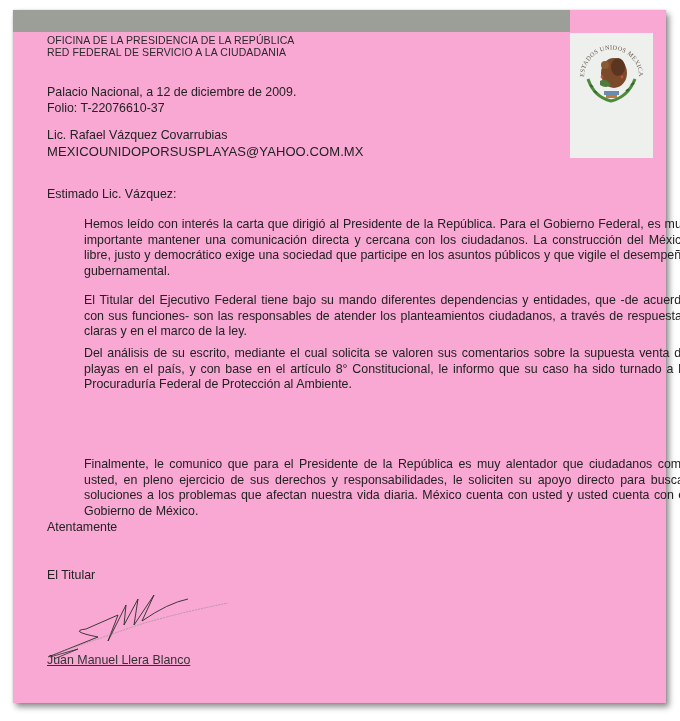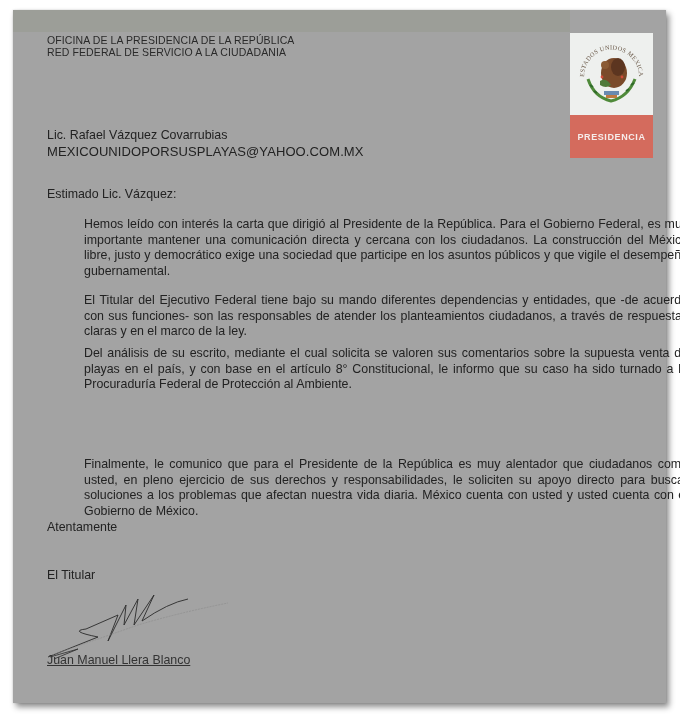--- a/index.html
+++ b/index.html
@@ -2,21 +2,21 @@
 <html><head>
 <meta charset="utf-8">
 <style>
   html, body { margin: 0; padding: 0; }
   body {
     width: 680px; height: 721px; background: #ffffff; position: relative; overflow: hidden;
     font-family: "Liberation Sans", sans-serif; color: #1e1e1e;
   }
   .page {
     position: absolute; left: 13px; top: 10px; width: 653px; height: 693px;
-    background: #a3a3a3;
+    background: #f9a8d4;
     box-shadow: 3px 4px 6px rgba(0,0,0,0.45), 0 0 2px rgba(0,0,0,0.15);
   }
   .topbar {
     position: absolute; left: 0; top: 0; width: 557px; height: 22px;
     background: #9c9e98;
   }
   .header-lines {
     position: absolute; left: 34px; top: 24px;
     font-size: 10.5px; line-height: 12px; color: #2a2a2a; letter-spacing: 0.1px;
   }
@@ -70,23 +70,26 @@
       <ellipse cx="42" cy="30" rx="7" ry="9" fill="#5c3520"></ellipse>
       <circle cx="29" cy="28" r="4" fill="#8a5a34"></circle>
       <path d="M24,44 Q30,40 35,48 Q30,52 24,48 Z" fill="#4f7a3a"></path>
       <path d="M12,42 Q18,60 35,64 Q52,60 59,42" fill="none" stroke="#4f8a3a" stroke-width="3"></path>
       <path d="M14,48 l3,2 M18,54 l3,2 M50,54 l3,-2 M55,48 l3,-2" stroke="#2f6a2a" stroke-width="2"></path>
       <rect x="28" y="54" width="15" height="4" fill="#6a8ab0"></rect>
       <rect x="30" y="58" width="11" height="3" fill="#c07a40"></rect>
       <circle cx="26" cy="40" r="1.4" fill="#d44a3a"></circle>
       <circle cx="46" cy="40" r="1.4" fill="#d44a3a"></circle>
     </svg>
-    <div class="presidencia-band">PRESIDENCIA</div>
   </div>
 
+  <div class="text date">
+    <div>Palacio Nacional, a 12 de diciembre de 2009.</div>
+    <div>Folio: T-22076610-37</div>
+  </div>
 
   <div class="text recipient">
     <div>Lic. Rafael Vázquez Covarrubias</div>
     <div class="email">MEXICOUNIDOPORSUSPLAYAS@YAHOO.COM.MX</div>
   </div>
 
   <div class="text salutation">Estimado Lic. Vázquez:</div>
 
   <div class="text just p1">Hemos leído con interés la carta que dirigió al Presidente de la República. Para el Gobierno Federal, es muy importante mantener una comunicación directa y cercana con los ciudadanos. La construcción del México libre, justo y democrático exige una sociedad que participe en los asuntos públicos y que vigile el desempeño gubernamental.</div>
   <div class="text just p2">El Titular del Ejecutivo Federal tiene bajo su mando diferentes dependencias y entidades, que -de acuerdo con sus funciones- son las responsables de atender los planteamientos ciudadanos, a través de respuestas claras y en el marco de la ley.</div>

